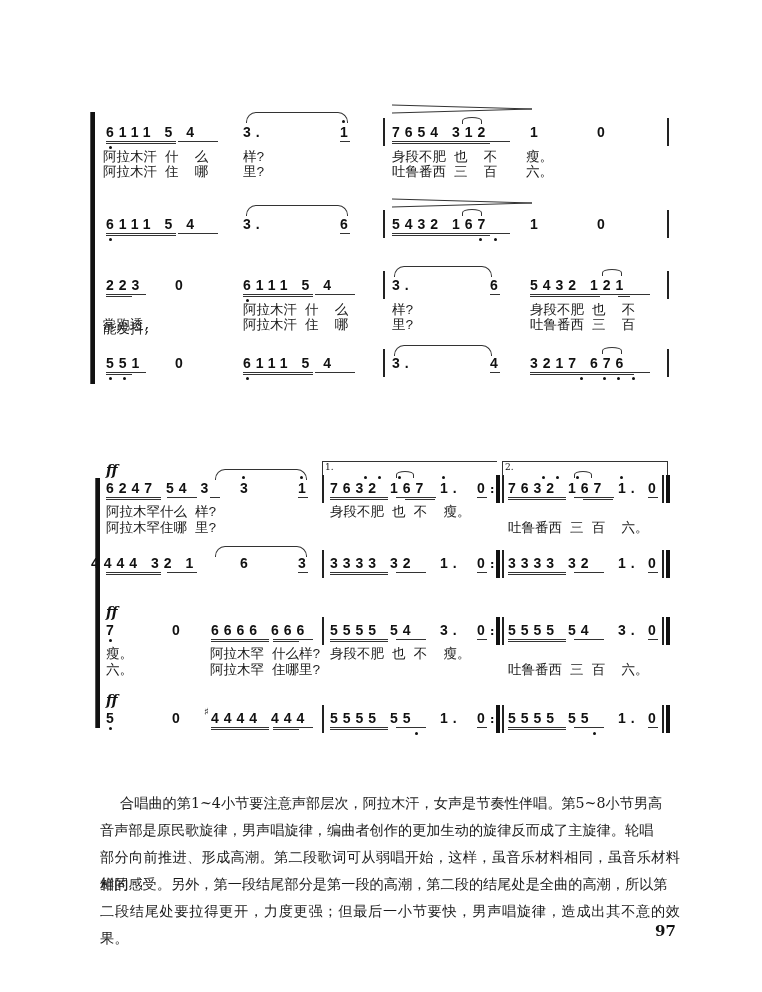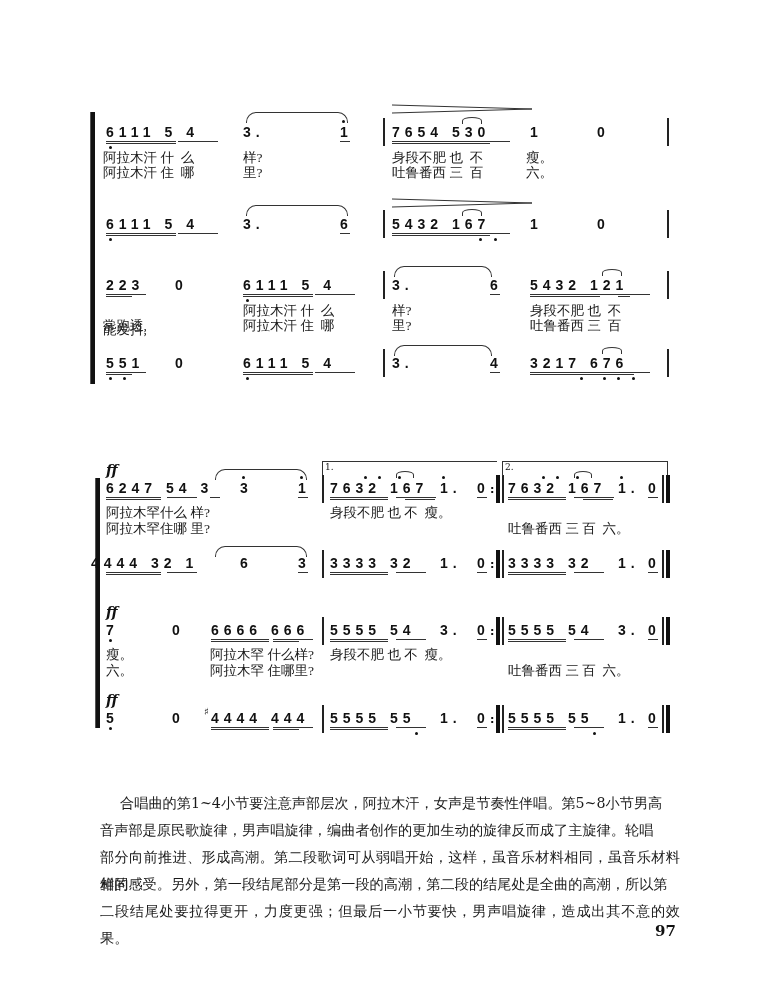--- a/index.html
+++ b/index.html
@@ -1,21 +1,21 @@
 <!DOCTYPE html>
 <html><head>
 <meta charset="utf-8">
 <style>
   html, body { margin: 0; padding: 0; background: #ffffff; }
   body { width: 762px; height: 992px; position: relative; overflow: hidden;
          font-family: "DejaVu Sans", "Liberation Sans", sans-serif; color: #111; }
   .abs { position: absolute; }
   .note { position: absolute; font-family: "Liberation Sans", "DejaVu Sans", sans-serif;
           font-weight: bold; font-size: 14px; letter-spacing: 5px; white-space: nowrap; line-height: 16px; }
-  .lyr { position: absolute; font-family: Liberation Serif, serif;
+  .lyr { position: absolute; font-family: Liberation Mono, monospace;
          font-size: 13.5px; white-space: pre; line-height: 16px; color: #1a1a1a; }
   .bar { position: absolute; width: 1.5px; background: #222; }
   .thick { position: absolute; width: 4px; background: #111; }
   .brace { position: absolute; width: 4px; background: #111; border-left: 1px solid #555; }
   .ul { position: absolute; height: 1px; background: #333; }
   .dot { position: absolute; width: 3px; height: 3px; border-radius: 50%; background: #111; }
   .slur { position: absolute; border: 1.2px solid #333; border-bottom: none; border-radius: 10px 10px 0 0; height: 10px; }
   .tie { position: absolute; border: 1.2px solid #333; border-bottom: none; border-radius: 50% 50% 0 0; height: 6px; }
   .ff { position: absolute; font-family: "DejaVu Serif", "Liberation Serif", serif; font-style: italic; font-weight: bold; font-size: 14px; }
   .volta { position: absolute; border-top: 1px solid #333; border-left: 1px solid #333; height: 14px; font-size: 9px; font-family: "DejaVu Serif", serif; padding-left: 2px; }
@@ -39,21 +39,21 @@
   <div class="note" style="left:243px;top:124px;">3.</div>
   <div class="note" style="left:340px;top:124px;">1</div>
   <div class="dot" style="left:342px;top:120px;"></div>
   <div class="ul" style="left:340px;top:141px;width:10px;"></div>
 
   <div class="bar" style="left:383px;top:118px;height:28px;"></div>
   <svg class="abs" style="left:392px;top:103px;" width="140" height="12">
     <line x1="0" y1="2" x2="140" y2="6" stroke="#333" stroke-width="1"></line>
     <line x1="0" y1="10" x2="140" y2="6" stroke="#333" stroke-width="1"></line>
   </svg>
-  <div class="note" style="left:392px;top:124px;">7654  530</div>
+  <div class="note" style="left:392px;top:124px;">7654  312</div>
   <div class="ul" style="left:392px;top:141px;width:70px;"></div>
   <div class="ul" style="left:392px;top:143px;width:70px;"></div>
   <div class="ul" style="left:460px;top:141px;width:50px;"></div>
   <div class="ul" style="left:460px;top:143px;width:30px;"></div>
   <div class="tie" style="left:462px;top:117px;width:18px;"></div>
   <div class="note" style="left:530px;top:124px;">1</div>
   <div class="note" style="left:597px;top:124px;">0</div>
   <div class="bar" style="left:667px;top:118px;height:28px;"></div>
 
   <div class="lyr" style="left:103px;top:150px;">阿拉木汗 什  么</div>

